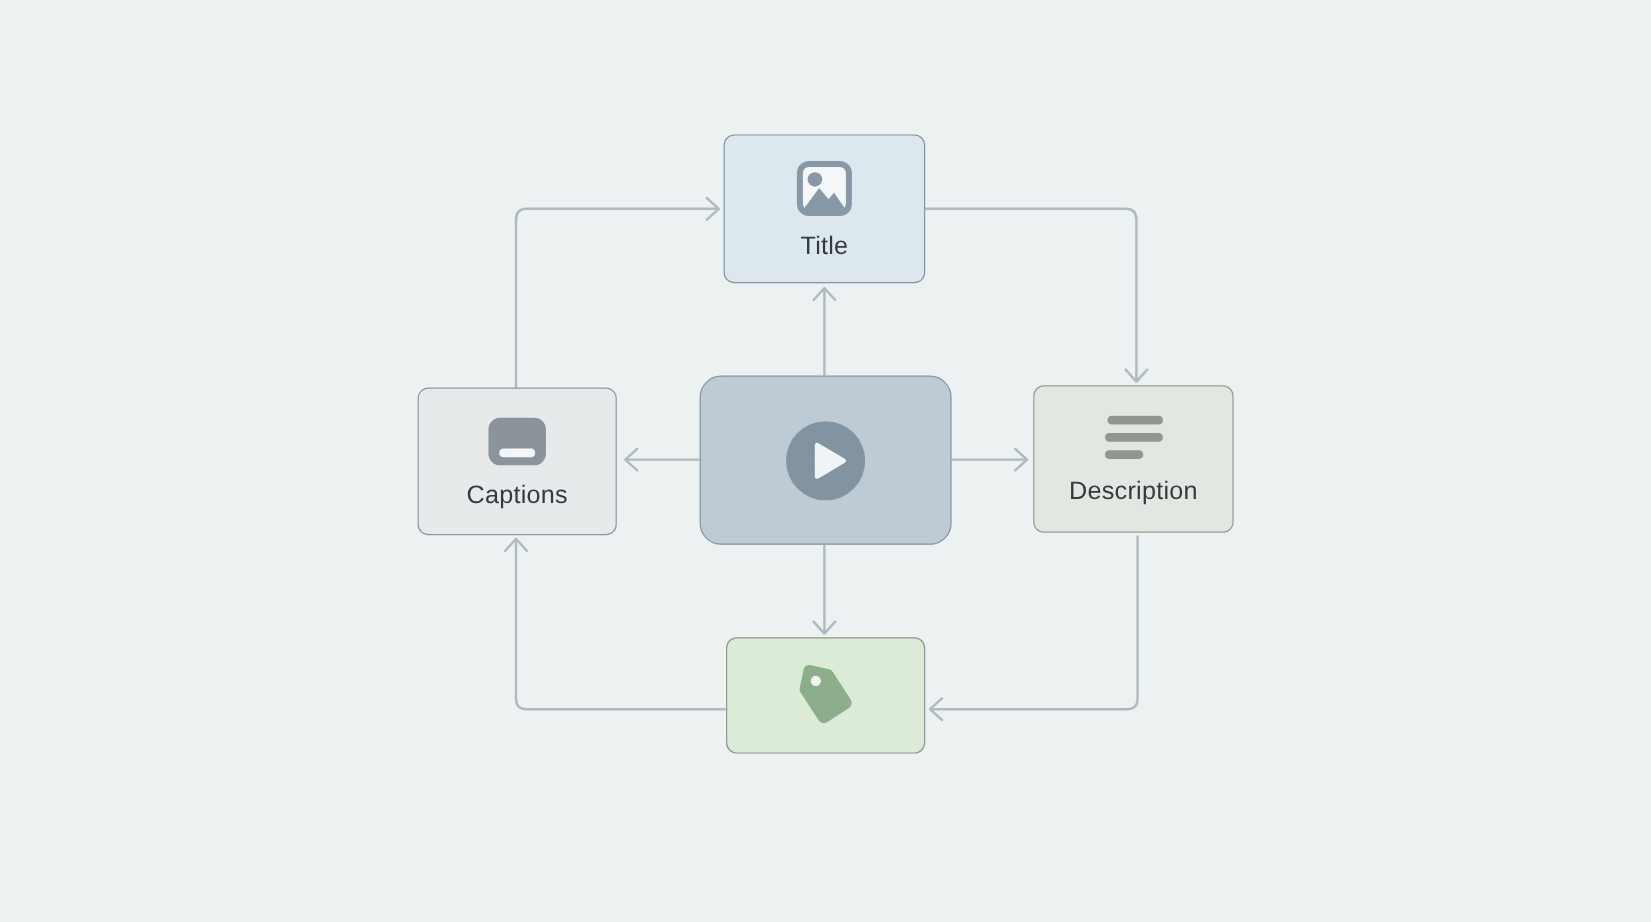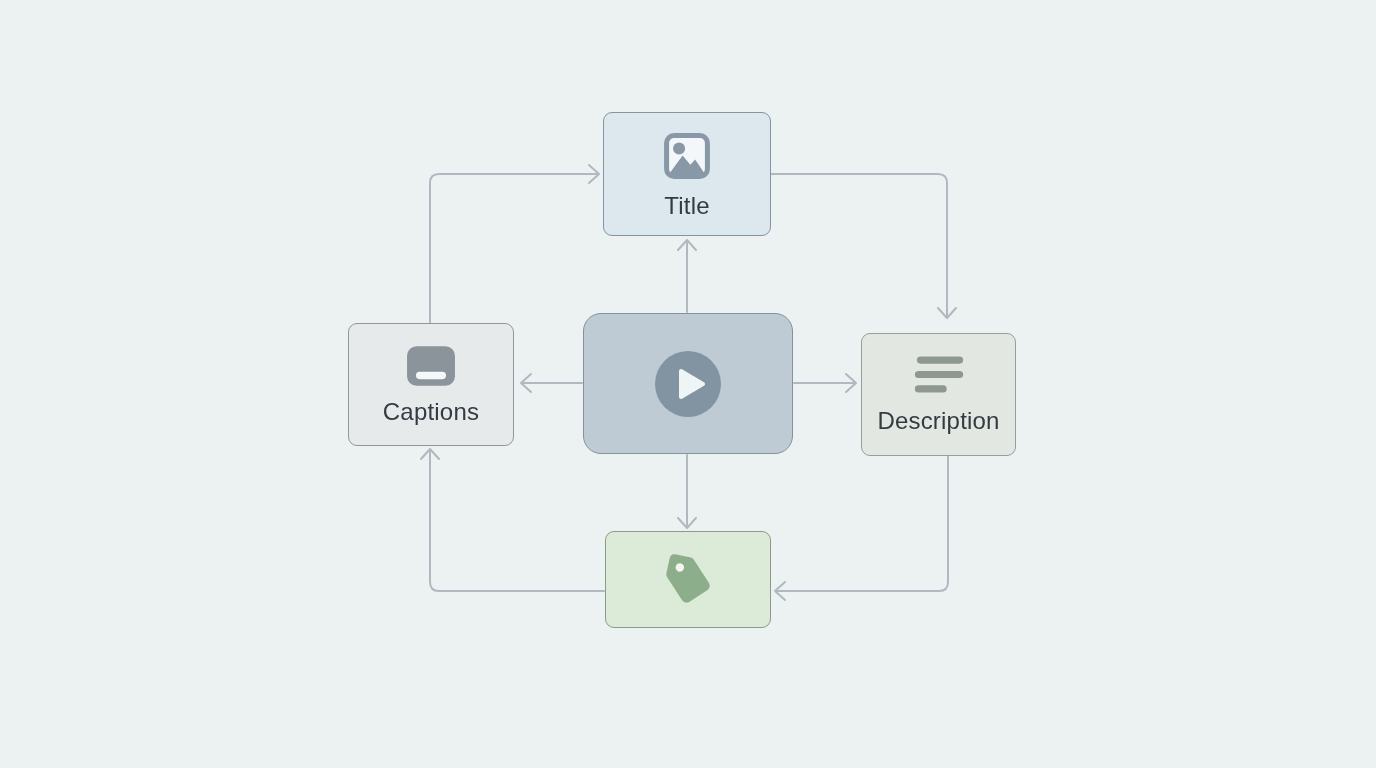--- a/index.html
+++ b/index.html
@@ -30,21 +30,21 @@
   .node {
     position: absolute;
     box-sizing: border-box;
     display: flex;
     flex-direction: column;
     align-items: center;
     justify-content: center;
     border-radius: 9px;
   }
   .node-label {
-    font-size: 24px;
+    font-size: 21px;
     color: #333b42;
     letter-spacing: 0.2px;
     line-height: 1;
   }
   .node-title {
     left: 603px; top: 112px; width: 168px; height: 124px;
     background: #dde7ee;
     border: 1.5px solid #8394a2;
     gap: 13px;
   }
@@ -54,21 +54,21 @@
     border: 1.5px solid #8f979e;
     gap: 13px;
   }
   .node-video {
     left: 583px; top: 313px; width: 210px; height: 141px;
     background: #bfcbd4;
     border: 1.5px solid #83929e;
     border-radius: 18px;
   }
   .node-description {
-    left: 861px; top: 333px; width: 155px; height: 123px;
+    left: 861px; top: 321px; width: 167px; height: 123px;
     background: #e3e7e2;
     border: 1.5px solid #969e9a;
     gap: 16px;
   }
   .node-tags {
     left: 605px; top: 531px; width: 166px; height: 97px;
     background: #dcead8;
     border: 1.5px solid #8f988c;
     border-radius: 9px;
   }

